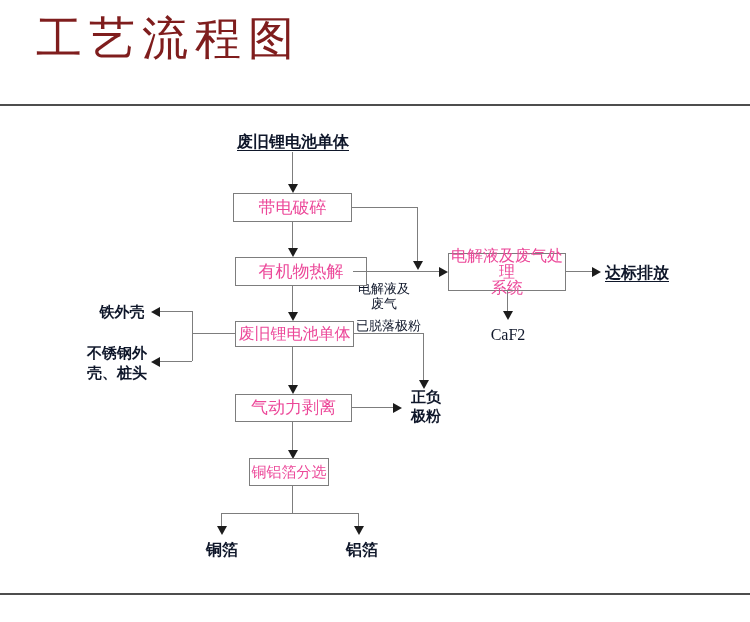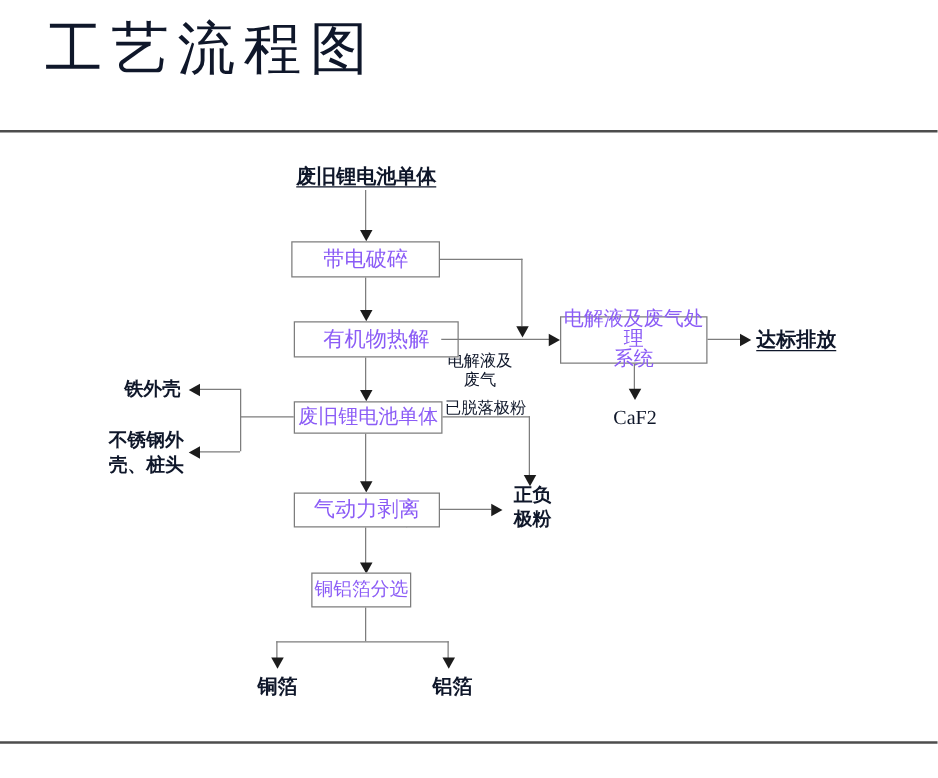--- a/index.html
+++ b/index.html
@@ -1,32 +1,32 @@
 <!DOCTYPE html>
 <html><head>
 <meta charset="utf-8">
 <style>
   html,body{margin:0;padding:0;background:#fff;}
   body{width:750px;height:622px;position:relative;overflow:hidden;
        font-family:"Liberation Serif","DejaVu Serif",serif;color:#1a1a1a;}
   .page-title{position:absolute;left:36px;top:10px;font-size:46px;line-height:56px;
        font-family:"Liberation Sans","DejaVu Sans",sans-serif;font-weight:400;
-       letter-spacing:7px;color:#0f172a;}
+       letter-spacing:7px;color:#7f1d1d;}
   .divider{position:absolute;left:0;width:750px;height:2px;background:#4d4d4d;}
   .divider.top{top:104px;}
   .divider.bottom{top:593px;}
   .hline{position:absolute;height:1px;background:#7d7d7d;}
   .vline{position:absolute;width:1px;background:#7d7d7d;}
   .arr{position:absolute;width:0;height:0;}
   .arr.down{border-left:5px solid transparent;border-right:5px solid transparent;border-top:9px solid #1c1c1c;}
   .arr.right{border-top:5px solid transparent;border-bottom:5px solid transparent;border-left:9px solid #1c1c1c;}
   .arr.left{border-top:5px solid transparent;border-bottom:5px solid transparent;border-right:9px solid #1c1c1c;}
   .fbox{position:absolute;border:1px solid #7d7d7d;background:#fff;box-sizing:border-box;
        display:flex;align-items:center;justify-content:center;text-align:center;
-       font-size:17px;line-height:18px;color:#8b5cf6;white-space:pre-line;}
+       font-size:17px;line-height:18px;color:#ec4899;white-space:pre-line;}
   .lbl{position:absolute;color:#0f172a;white-space:pre-line;font-size:15px;line-height:19px;}
   .lbl.center{text-align:center;}
   .bold{font-weight:bold;}
   .ul{text-decoration:underline;text-underline-offset:3px;}
   .small{font-size:13px;line-height:15px;}
 </style>
 </head>
 <body>
 
 <div class="page-title">工艺流程图</div>

